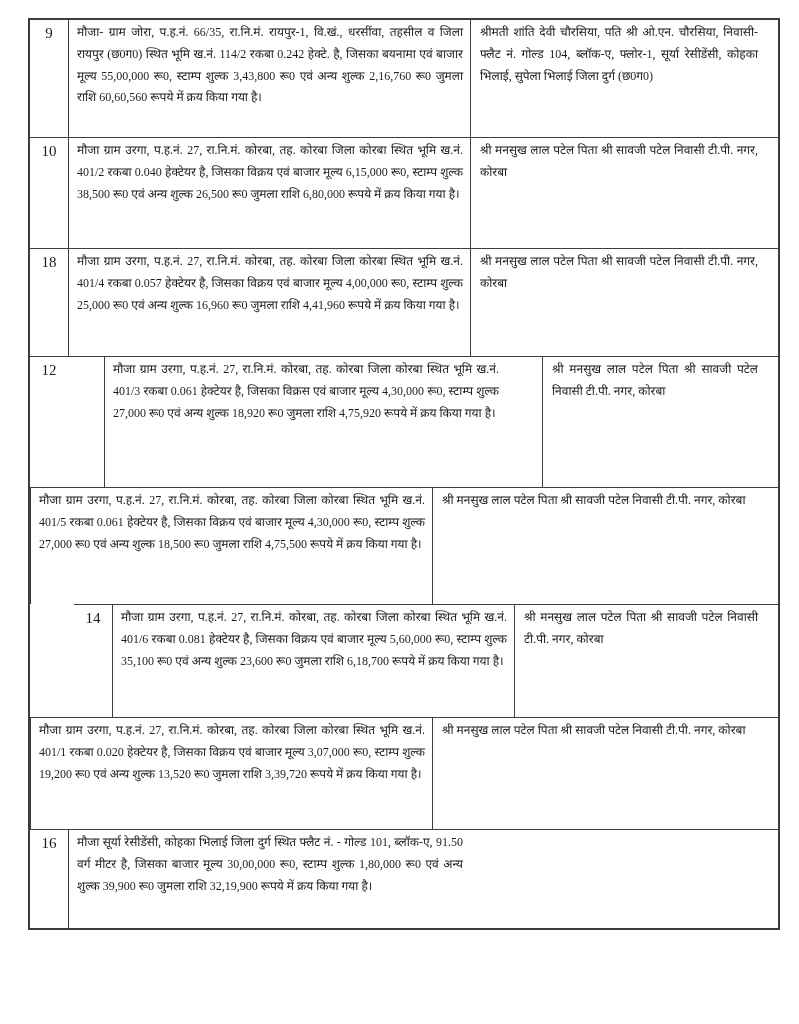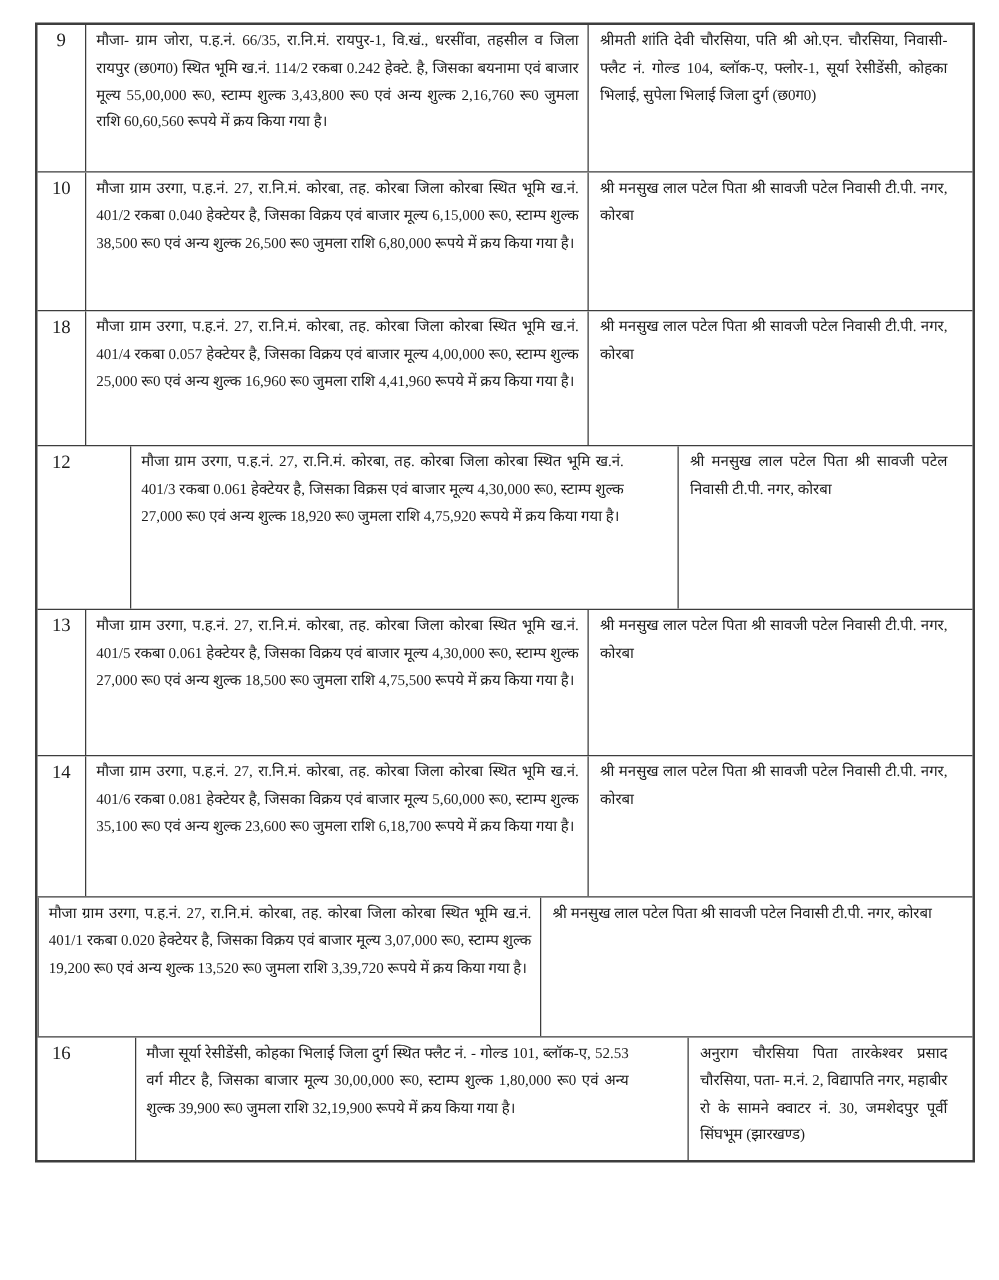--- a/index.html
+++ b/index.html
@@ -29,23 +29,23 @@
     border-top: 1px solid #3d3d3d;
     overflow: hidden;
   }
   .row:first-child { border-top: none; }
   
   .row:nth-child(1) { height: 117px; }
   .row:nth-child(2) { height: 111px; }
   .row:nth-child(3) { height: 108px; }
   .row:nth-child(4) { height: 131px; gap: 36px; }
   .row:nth-child(5) { height: 117px; }
-  .row:nth-child(6) { height: 113px; }
+  .row:nth-child(6) { height: 113px; margin-left: 44px; }
   .row:nth-child(7) { height: 112px; }
-  .row:nth-child(8) { height: 99px; gap: 40px; }
+  .row:nth-child(8) { height: 99px; }
   .cell {
     box-sizing: border-box;
     overflow: hidden;
     font-size: 12px;
     line-height: 21.8px;
   }
   .cell.num {
     width: 38px;
     flex: 0 0 38px;
     text-align: center;
@@ -90,34 +90,32 @@
     <div class="cell buyer">श्री मनसुख लाल पटेल पिता श्री सावजी पटेल निवासी टी.पी. नगर, कोरबा</div>
   </div>
 
   <div class="row">
     <div class="cell num">12</div>
     <div class="cell property">मौजा ग्राम उरगा, प.ह.नं. 27, रा.नि.मं. कोरबा, तह. कोरबा जिला कोरबा स्थित भूमि ख.नं. 401/3 रकबा 0.061 हेक्टेयर है, जिसका विक्रस एवं बाजार मूल्य 4,30,000 रू0, स्टाम्प शुल्क 27,000 रू0 एवं अन्य शुल्क 18,920 रू0 जुमला राशि  4,75,920 रूपये में क्रय किया गया है।</div>
     <div class="cell buyer">श्री मनसुख लाल पटेल पिता श्री सावजी पटेल निवासी टी.पी. नगर, कोरबा</div>
   </div>
 
   <div class="row">
-    <div class="cell num">13</div>
     <div class="cell property">मौजा ग्राम उरगा, प.ह.नं. 27, रा.नि.मं. कोरबा, तह. कोरबा जिला कोरबा स्थित भूमि ख.नं. 401/5 रकबा 0.061 हेक्टेयर है, जिसका विक्रय एवं बाजार मूल्य 4,30,000 रू0, स्टाम्प शुल्क 27,000 रू0 एवं अन्य शुल्क 18,500 रू0 जुमला राशि  4,75,500 रूपये में क्रय किया गया है।</div>
     <div class="cell buyer">श्री मनसुख लाल पटेल पिता श्री सावजी पटेल निवासी टी.पी. नगर, कोरबा</div>
   </div>
 
   <div class="row">
     <div class="cell num">14</div>
     <div class="cell property">मौजा ग्राम उरगा, प.ह.नं. 27, रा.नि.मं. कोरबा, तह. कोरबा जिला कोरबा स्थित भूमि ख.नं. 401/6 रकबा 0.081 हेक्टेयर है, जिसका विक्रय एवं बाजार मूल्य 5,60,000 रू0, स्टाम्प शुल्क 35,100 रू0 एवं अन्य शुल्क 23,600 रू0 जुमला राशि  6,18,700 रूपये में क्रय किया गया है।</div>
     <div class="cell buyer">श्री मनसुख लाल पटेल पिता श्री सावजी पटेल निवासी टी.पी. नगर, कोरबा</div>
   </div>
 
   <div class="row">
     <div class="cell property">मौजा ग्राम उरगा, प.ह.नं. 27, रा.नि.मं. कोरबा, तह. कोरबा जिला कोरबा स्थित भूमि ख.नं. 401/1 रकबा 0.020 हेक्टेयर है, जिसका विक्रय एवं बाजार मूल्य 3,07,000 रू0, स्टाम्प शुल्क 19,200 रू0 एवं अन्य शुल्क 13,520 रू0 जुमला राशि  3,39,720 रूपये में क्रय किया गया है।</div>
     <div class="cell buyer">श्री मनसुख लाल पटेल पिता श्री सावजी पटेल निवासी टी.पी. नगर, कोरबा</div>
   </div>
 
   <div class="row">
     <div class="cell num">16</div>
-    <div class="cell property">मौजा सूर्या रेसीडेंसी, कोहका भिलाई जिला दुर्ग स्थित फ्लैट नं. - गोल्ड 101, ब्लॉक-ए, 52.53 वर्ग मीटर है, जिसका बाजार मूल्य 30,00,000 रू0, स्टाम्प शुल्क 1,80,000 रू0 एवं अन्य शुल्क 39,900 रू0 जुमला राशि 32,19,900 रूपये में क्रय किया गया है।</div>
-    <div class="cell buyer">अनुराग चौरसिया पिता तारकेश्वर प्रसाद चौरसिया, पता- म.नं. 2, विद्यापति नगर, महाबीर रो के सामने क्वाटर नं. 30, जमशेदपुर पूर्वी सिंघभूम (झारखण्ड)</div>
+    <div class="cell property">मौजा सूर्या रेसीडेंसी, कोहका भिलाई जिला दुर्ग स्थित फ्लैट नं. - गोल्ड 101, ब्लॉक-ए, 91.50 वर्ग मीटर है, जिसका बाजार मूल्य 30,00,000 रू0, स्टाम्प शुल्क 1,80,000 रू0 एवं अन्य शुल्क 39,900 रू0 जुमला राशि 32,19,900 रूपये में क्रय किया गया है।</div>
   </div>
 </div>
 
 </body></html>

